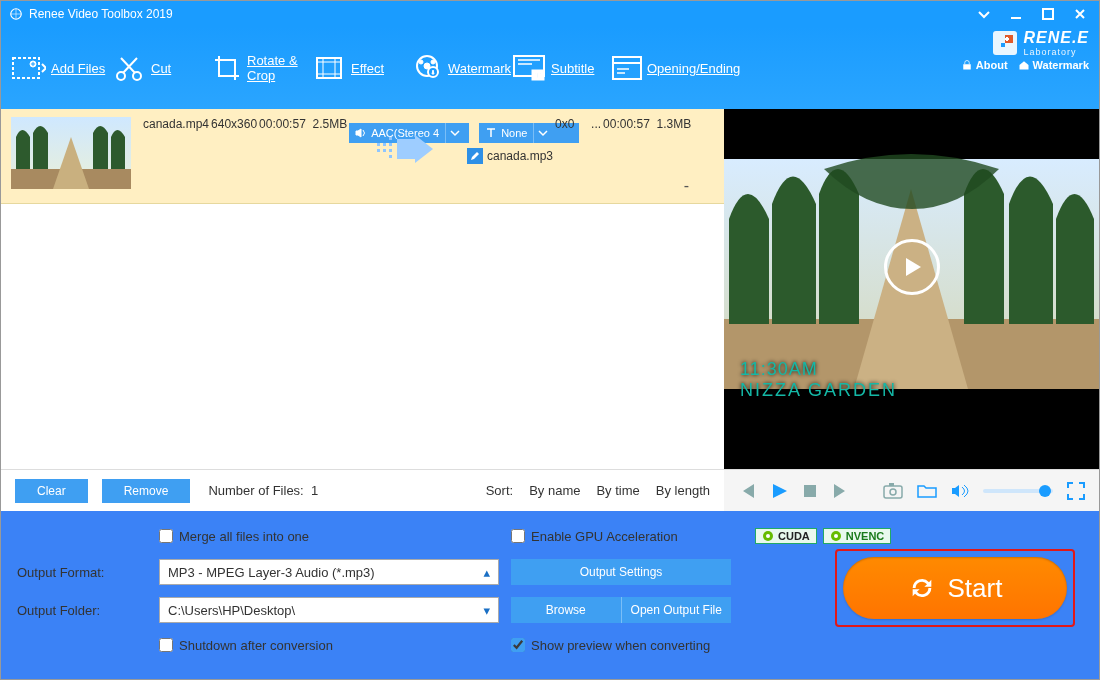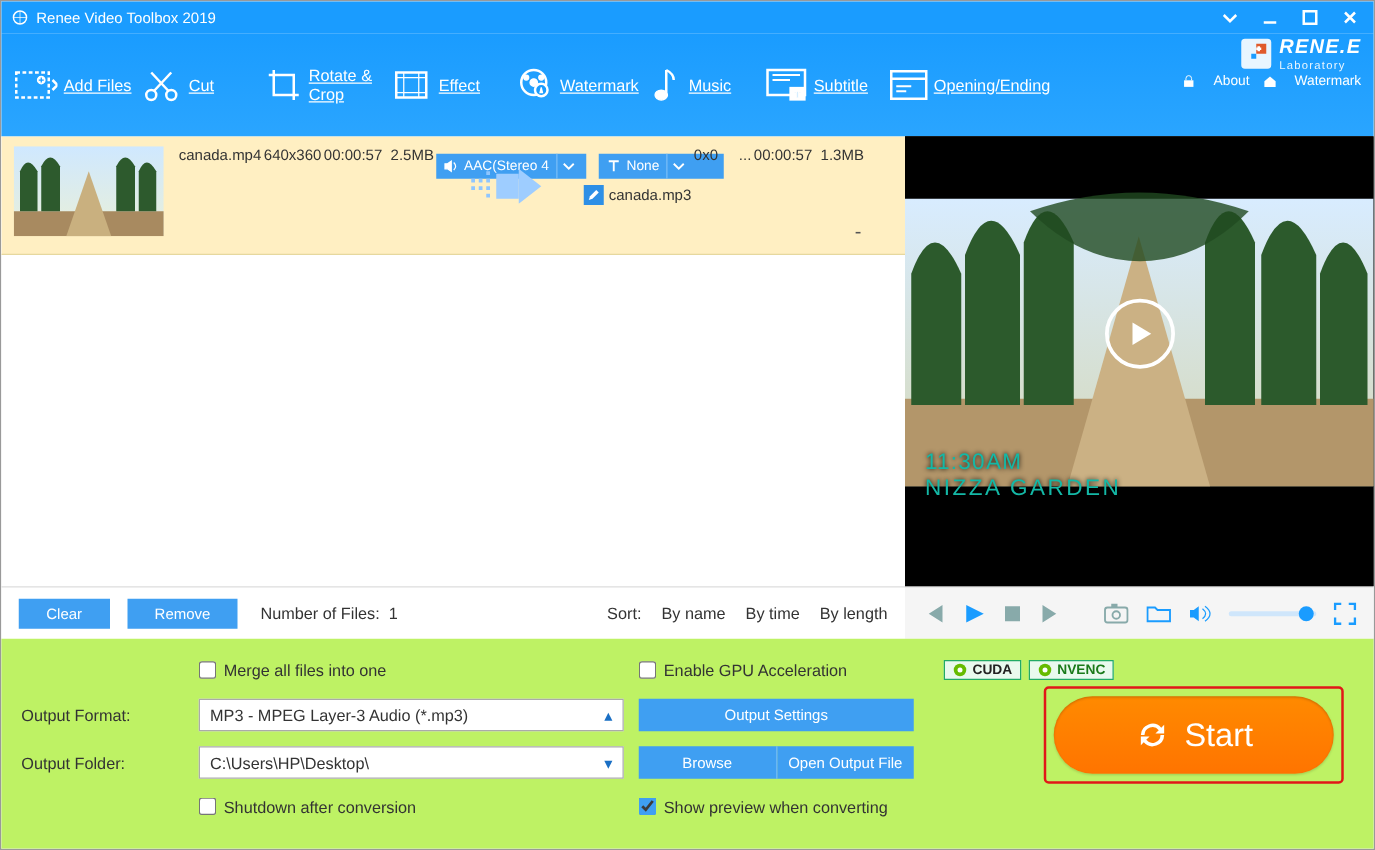--- a/index.html
+++ b/index.html
@@ -27,21 +27,21 @@
   gap: 4px; font-size: 13px; cursor: pointer; text-decoration: underline;
 }
 .tool-item .ti-icon { width: 36px; height: 36px; display:flex; align-items:center; justify-content:center; }
 .tool-item svg { stroke:#fff; fill:none; }
 .toolbar .brand {
   position:absolute; right:10px; top:2px; display:flex; flex-direction:column; align-items:flex-end;
   gap:2px;
 }
 .brand-logo { display:flex; align-items:center; gap:4px; }
 .brand-links { display:flex; gap:10px; font-size:11px; color:#fff; align-items:center;}
-.brand-links span{display:flex;align-items:flex-start;gap:14px;cursor:pointer;}
+.brand-links span{display:flex;align-items:flex-start;gap:3px;cursor:pointer;font-weight:bold;}
 .brand-links svg{width:12px;height:12px;}
 
 
 .main { display:flex; height: 360px; }
 .file-list { flex:1; background:#fff; overflow:auto; }
 .file-item {
   background:#ffefc2; display:flex; gap:12px; padding:8px 10px;
   border-bottom:1px solid #e6d89e;
 }
 .thumb { width:120px; height:72px; }
@@ -98,21 +98,21 @@
   background:#3f9ff2;color:#fff;border:none;height:24px;padding:0 22px;
   font-size:12px;cursor:pointer;
 }
 .file-count{margin-left:4px;}
 .sort-group{margin-left:auto;display:flex;gap:16px;align-items:center;}
 .sort-group .sort-label{color:#333;}
 .sort-opt{cursor:pointer;}
 
 
 .bottom{
-  height:168px;background:#bef264;padding:12px 16px 8px;
+  height:168px;background:#3b82f6;padding:12px 16px 8px;
   display:grid; grid-template-columns: 130px 340px 220px 1fr;
   grid-template-rows: 26px 30px 30px 24px; gap:8px 12px; align-items:center;
   font-size:13px; color:#333; position:relative;
 }
 .chk{display:flex;align-items:center;gap:6px;}
 .chk input{width:14px;height:14px;accent-color:#3f9ff2;}
 .lbl{text-align:left;}
 .combo{
   height:26px;border:1px solid #aaa;background:#fff;display:flex;align-items:center;
   padding:0 8px;cursor:pointer;justify-content:space-between;
@@ -218,30 +218,20 @@
         <svg width="32" height="32" viewBox="0 0 32 32">
           <circle cx="16" cy="14" r="10" stroke-width="2"></circle>
           <circle cx="16" cy="14" r="3" fill="#fff"></circle>
           <circle cx="10" cy="10" r="2" fill="#fff"></circle>
           <circle cx="22" cy="10" r="2" fill="#fff"></circle>
           <circle cx="22" cy="20" r="5" stroke-width="2" fill="#1a9cff"></circle>
           <path d="M22 18l-1 4h2z" fill="#fff"></path>
         </svg>
       </span>
     <span>Watermark</span>
-  </div>
-  <div class="tool-item">
-    <span class="ti-icon">
-        <svg width="28" height="32" viewBox="0 0 28 32">
-          <path d="M18 4v18" stroke-width="2"></path>
-          <ellipse cx="14" cy="24" rx="5" ry="4" fill="#fff"></ellipse>
-          <path d="M18 4c4 2 6 5 6 8" stroke-width="2"></path>
-        </svg>
-      </span>
-    <span>Music</span>
   </div>
   <div class="tool-item">
     <span class="ti-icon">
         <svg width="34" height="28" viewBox="0 0 34 28">
           <rect x="2" y="2" width="30" height="20" stroke-width="2"></rect>
           <path d="M6 6h22M6 10h14" stroke-width="1.5"></path>
           <rect x="20" y="16" width="12" height="10" fill="#fff"></rect>
           <text x="26" y="24" font-size="8" text-anchor="middle" fill="#1a9cff" font-weight="bold">T</text>
         </svg>
       </span>

